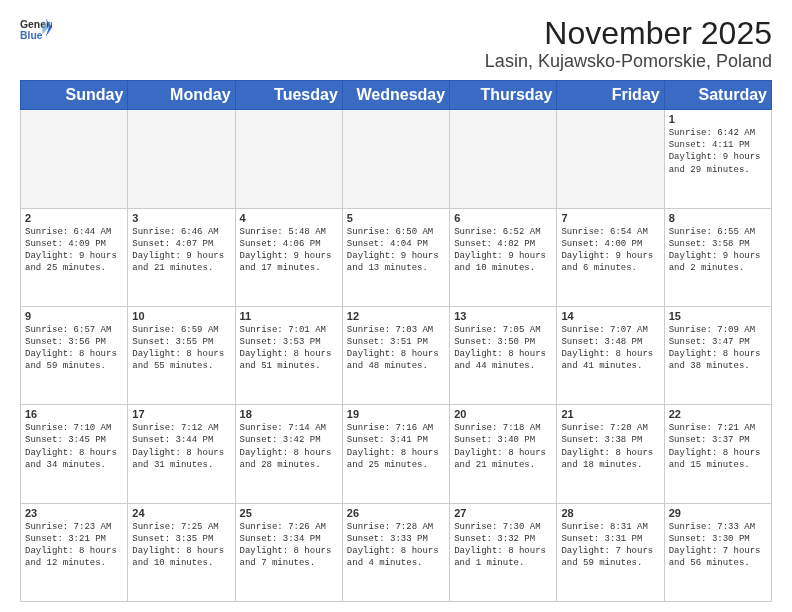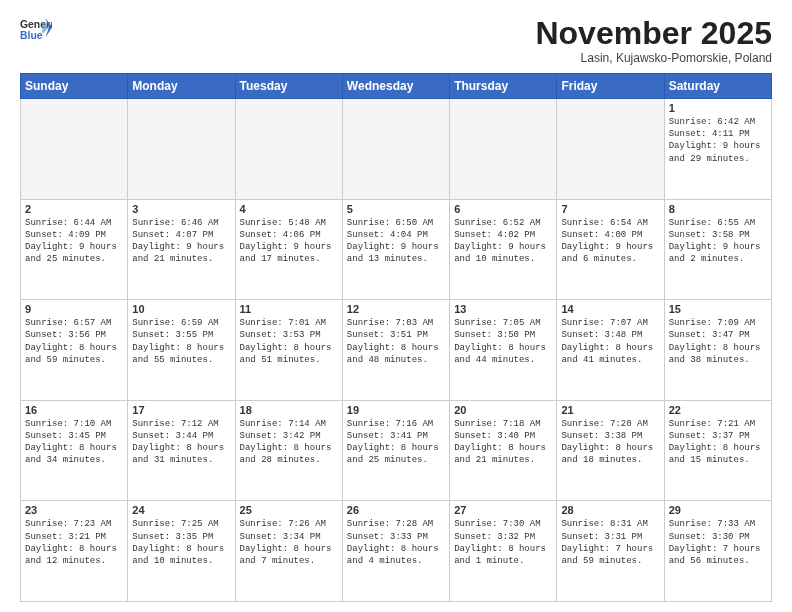--- a/index.html
+++ b/index.html
@@ -30,43 +30,43 @@
     }
     .logo-icon {
       width: 32px;
       height: 28px;
     }
     .title-block {
       text-align: right;
     }
     .month-title {
       font-size: 32px;
-      font-weight: bold;
+      font-weight: normal;
       color: #222;
       line-height: 1.1;
     }
     .location {
-      font-size: 12px;
+      font-size: 18px;
       color: #444;
     }
     .calendar {
       flex: 1;
       border: 1px solid #ccc;
       border-collapse: collapse;
       width: 100%;
       table-layout: fixed;
     }
     .calendar thead tr th {
       background: #3a6bc4;
       color: #fff;
-      font-size: 12px;
+      font-size: 16px;
       font-weight: bold;
       padding: 5px 4px;
       border: 1px solid #2a5ab4;
-      text-align: left;
+      text-align: right;
     }
     .calendar tbody tr td {
       border: 1px solid #ccc;
       vertical-align: top;
       padding: 3px 4px;
       font-size: 9.5px;
       color: #333;
       height: 78px;
       background: #fff;
     }

